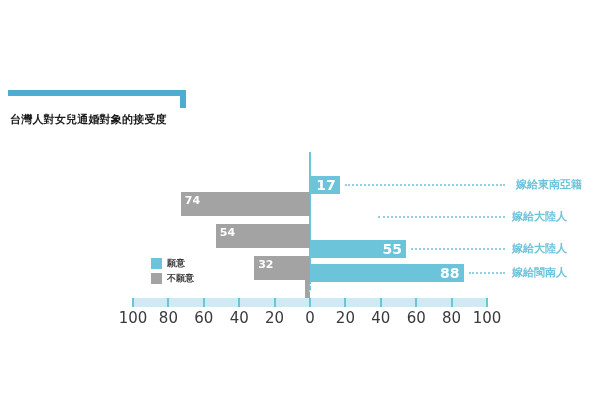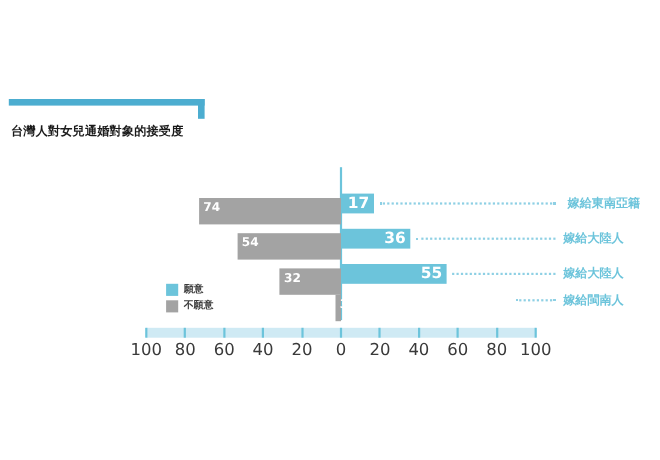--- a/index.html
+++ b/index.html
@@ -74,21 +74,21 @@
 
   .row {
     position: absolute;
     left: 0;
     width: 600px;
     height: 18px;
   }
 
   .bar-neg {
     position: absolute;
-    top: 4px;
+    top: 16px;
     height: 24px;
     background: #a3a3a3;
     box-sizing: border-box;
   }
   .bar-pos {
     position: absolute;
     top: 0;
     height: 18px;
     background: #6cc4db;
     box-sizing: border-box;
@@ -205,39 +205,39 @@
           <div class="bar-pos" style="left: 310px; width: 29.665px; background: rgb(108, 196, 219);">
             <span class="bar-pos-value">17</span>
           </div>
           <div class="leader" style="left: 344.665px; width: 160.335px;"></div>
           <div class="cat-label" style="left: 516px;">嫁給東南亞籍</div>
         </div>
         <div class="row" style="top: 208px;">
           <div class="bar-neg" style="left: 215.77px; width: 94.23px; background: rgb(163, 163, 163);">
             <span class="bar-neg-value">54</span>
           </div>
-          <div class="bar-pos" style="left: 310px; width: 62.82px; background: rgb(108, 196, 219);">
-            <span class="bar-pos-value">36</span>
-          </div>
           <div class="leader" style="left: 377.82px; width: 127.18px;"></div>
           <div class="cat-label" style="left: 512px;">嫁給大陸人</div>
         </div>
         <div class="row" style="top: 240px;">
           <div class="bar-neg" style="left: 254.16px; width: 55.84px; background: rgb(163, 163, 163);">
             <span class="bar-neg-value">32</span>
           </div>
           <div class="bar-pos" style="left: 310px; width: 95.975px; background: rgb(108, 196, 219); padding-left: 29px;">
             <span class="bar-pos-value">55</span>
           </div>
           <div class="leader" style="left: 410.975px; width: 94.025px;"></div>
           <div class="cat-label" style="left: 512px;">嫁給大陸人</div>
         </div>
         <div class="row" style="top: 264px;">
           <div class="bar-neg" style="left: 304.765px; width: 5.235px; background: rgb(163, 163, 163);">
             <span class="bar-neg-value">3</span>
+          </div>
+          <div class="bar-pos" style="left: 310px; width: 153.56px; background: rgb(108, 196, 219);">
+            <span class="bar-pos-value">88</span>
           </div>
           <div class="leader" style="left: 468.56px; width: 36.44px;"></div>
           <div class="cat-label" style="left: 512px;">嫁給閩南人</div>
         </div>
       </div>
   </div>
 
   <div class="legend">
     <div class="legend-item">
       <span class="legend-swatch" style="background: rgb(108, 196, 219);"></span>

